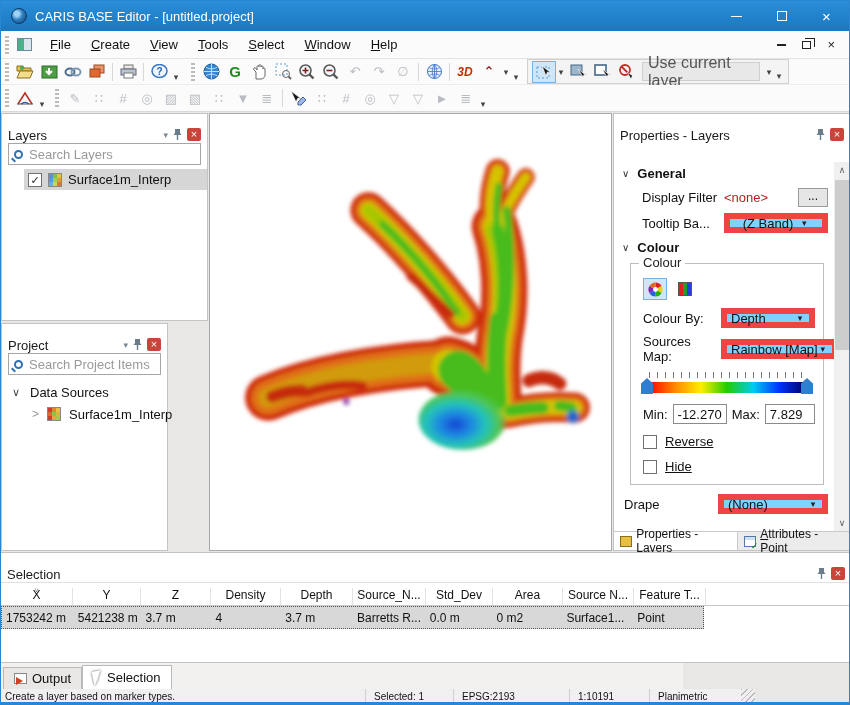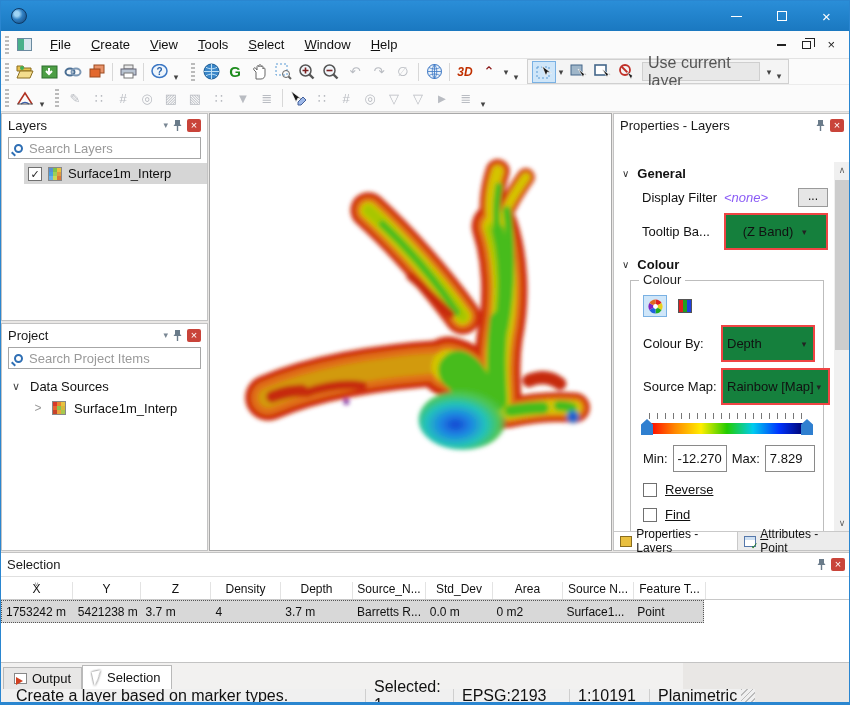--- a/index.html
+++ b/index.html
@@ -41,79 +41,79 @@
   .gray-glyph { color:#b9bcc2; font-size:13px; }
   .g-letter { color:#1d8c1d; font-weight:bold; font-size:15px; }
   .threed { color:#c03000; font-weight:bold; font-size:12px; font-style:italic; }
   .roll-arrow { color:#8c1a1a; font-weight:bold; font-size:13px; }
   .sel-group { display:flex; align-items:center; border:1px solid #d0d0d0; background:#f4f4f4; height:25px; padding:0 4px; margin-left:6px; }
   .tbtn.active { background:#cfe6f9; border:1px solid #7ab1e3; }
   .use-layer-combo { width:118px; height:19px; background:#e8e8e8; border:1px solid #cfcfcf; color:#555; font-size:16px; display:flex; align-items:center; padding:0 5px; margin:0 4px; }
 
   
   .panel { position:absolute; background:#fff; border:1px solid #c3c3c3; }
-  .panel-header { height:22px; display:flex; align-items:center; padding:8px 6px; font-size:13px; color:#1a1a1a; }
+  .panel-header { height:22px; display:flex; align-items:flex-start; padding:14px 6px; font-size:13px; color:#1a1a1a; }
   .panel-hdr-icons { margin-left:auto; display:flex; align-items:center; gap:5px; }
   .hdr-dd { color:#7a8794; font-size:9px; }
   .pin-icon svg { display:block; }
   .close-box { width:14px; height:13px; background:#c9443a; border-radius:2px; color:#fff; font-size:11px; line-height:12px; text-align:center; }
   .searchrow { margin:1px 6px 4px 6px; height:22px; border:1px solid #a6a6a6; background:#fff; display:flex; align-items:center; padding:0 5px; gap:6px; }
   .search-placeholder { color:#9a9a9a; font-size:13px; }
   .mag { position:relative; width:9px; height:9px; border:2px solid #2f6fb4; border-radius:50%; flex:none; }
   .mag::after { content:""; position:absolute; width:5px; height:2px; background:#2f6fb4; left:-5px; top:7px; transform:rotate(45deg); }
 
   .grid-icon { width:14px; height:14px; border:1px solid #888; display:grid; grid-template:repeat(3,1fr)/repeat(3,1fr); flex:none; }
   .grid-icon i { display:block; }
 
   
   .layers-panel { left:0; top:112px; width:207px; height:208px; }
   .layer-row { margin-left:22px; height:21px; background:#d6d6d6; display:flex; align-items:center; gap:6px; padding-left:4px; }
   .cbx { width:14px; height:14px; border:1px solid #707070; background:#fff; font-size:11px; line-height:13px; text-align:center; color:#222; flex:none; }
 
   
-  .project-panel { left:0; top:322px; width:207px; height:228px; }
+  .project-panel { left:0; top:322px; width:167px; height:228px; }
   .tree-row { display:flex; align-items:center; gap:8px; height:22px; padding-left:8px; font-size:13px; }
   .tree-chevron { color:#444; font-size:11px; width:12px; text-align:center; }
   .tree-chevron-r { color:#999; font-size:12px; width:12px; text-align:center; }
   .tree-child { padding-left:30px; }
 
   
   .map-view { position:absolute; left:208px; top:112px; width:403px; height:438px; background:#fff; border:1px solid #a9a9a9; }
   .map-view svg { position:absolute; inset:0; width:100%; height:100%; }
 
   
   .props-panel { left:612px; top:112px; width:238px; height:438px; }
   .props-search { display:flex; align-items:center; margin:1px 4px 2px 6px; gap:4px; }
   .props-search .searchrow { flex:1; margin:0; }
   .props-body { position:absolute; left:0; top:48px; right:16px; bottom:19px; overflow:hidden; font-size:13px; }
   .section-hdr { display:flex; align-items:center; gap:8px; padding:4px 0 4px 8px; font-weight:bold; }
   .sec-chev { font-size:10px; color:#333; font-weight:normal; }
   .prop-row { display:flex; align-items:center; padding:3px 6px 3px 28px; min-height:24px; }
   .prop-label { width:82px; flex:none; }
-  .muted { color:#8b5cf6;font-style:italic; }
+  .muted { color:#b91c1c; }
   .browse-btn { margin-left:auto; width:30px; height:19px; border:1px solid #9a9a9a; background:#e6e6e6; text-align:center; line-height:14px; font-size:12px; }
-  .combo { height:37px; background:#15803d; border:2px solid #ef4444; display:flex; align-items:center; padding:0 4px; font-size:13px; }
+  .combo { height:20px; background:#7dd3fc; border:6px solid #ef4444; display:flex; align-items:center; padding:0 4px; font-size:13px; }
   .combo .dd { margin-left:auto; color:#222; }
   .combo-center { justify-content:center; } .combo-center .dd { margin-left:6px; }
   .groupbox { position:relative; margin:4px 10px 6px 16px; border:1px solid #bdbdbd; padding:12px 8px 8px 8px; }
   .groupbox-legend { position:absolute; top:-9px; left:8px; background:#fff; padding:0 4px; font-size:13px; color:#222; }
   .swatch-row { display:flex; gap:6px; margin:2px 0 8px 4px; }
   .swatch-btn { width:24px; height:22px; display:flex; align-items:center; justify-content:center; }
   .swatch-btn.selected { background:#cfe6f9; border:1px solid #7ab1e3; }
   .rgb-icon { width:14px; height:14px; background:linear-gradient(90deg,#e02020 0 33%,#20a020 33% 66%,#2040e0 66%); border:1px solid #555; }
   .form-row { display:flex; align-items:center; margin:6px 0 6px 4px; }
   .form-row .lbl { width:78px; flex:none; font-size:13px; }
   .form-row .combo { flex:1; }
   .ticks { height:6px; margin:8px 10px 0 10px; background:repeating-linear-gradient(90deg,#777 0 1px, transparent 1px 8px); }
   .rainbow-wrap { position:relative; margin:0 2px; height:18px; }
   .rainbow { position:absolute; left:8px; right:8px; top:4px; height:11px; }
   .handle { position:absolute; top:0; width:12px; height:16px; background:#2f7fd0; clip-path:polygon(50% 0,100% 35%,100% 100%,0 100%,0 35%); }
   .handle-l { left:0; } .handle-r { right:0; }
   .minmax-row { display:flex; align-items:center; gap:5px; margin:8px 0 2px 4px; font-size:13px; }
-  .txt-input { height:27px; border:1px solid #8a8a8a; background:#fff; display:flex; align-items:center; padding:0 4px; font-size:13px; }
+  .txt-input { height:20px; border:1px solid #8a8a8a; background:#fff; display:flex; align-items:center; padding:0 4px; font-size:13px; }
   .min-input { width:62px; } .max-input { width:58px; }
   .check-row { display:flex; align-items:center; gap:8px; margin:10px 0 2px 4px;text-decoration:underline; }
   .props-scroll { position:absolute; right:0; top:48px; width:16px; bottom:19px; background:#f0f0f0; }
   .scroll-arrow { height:16px; text-align:center; font-size:9px; color:#606060; line-height:16px; }
   .scroll-thumb { position:absolute; left:1px; right:1px; top:18px; height:170px; background:#cdcdcd; }
   .props-tabs { position:absolute; left:0; right:0; bottom:0; height:19px; display:flex; background:#ececec; border-top:1px solid #c9c9c9; font-size:12px; }
   .ptab { display:flex; align-items:center; gap:4px; padding:0 6px; border-right:1px solid #c9c9c9; }
   .ptab.active { background:#fff; }
   .ptab .first-underline::first-letter { text-decoration:underline; }
   .folder-mini { width:13px; height:11px; background:#e9bf3e; border:1px solid #8a6d1f; }
@@ -130,33 +130,34 @@
   .sel-cell { padding-left:5px; white-space:nowrap; overflow:hidden; }
   .c0{width:72px;} .c1{width:68px;} .c2{width:70px;} .c3{width:70px;} .c4{width:72px;} .c5{width:73px;} .c6{width:67px;} .c7{width:70px;} .c8{width:71px;} .c9{width:72px;}
 
   
   .bottom-tabs { position:absolute; left:0; top:662px; width:682px; height:26px; background:#f2f1f0; display:flex; align-items:flex-end; padding-left:2px; }
   .btab { display:flex; align-items:center; gap:5px; height:22px; padding:0 10px; border:1px solid #b9b9b9; border-bottom:none; background:#e8e7e6; font-size:13px; }
   .btab.active { background:#fff; height:24px; }
   .out-icon { width:13px; height:11px; border:1px solid #888; background:#fff; position:relative; }
   .out-icon::after { content:""; position:absolute; left:1px; top:3px; border:4px solid transparent; border-left:7px solid #d04020; }
   .cursor-icon { width:0; height:0; border:5px solid transparent; border-top:9px solid #fff; border-left:4px solid #fff; filter:drop-shadow(0 0 1px #333); transform:rotate(-12deg); }
-  .statusbar { position:absolute; left:0; top:688px; width:754px; height:14px; background:#f0f0f0; display:flex; align-items:center; font-size:16px;padding-left:11px; }
+  .statusbar { position:absolute; left:0; top:688px; width:754px; height:14px; background:#f0f0f0; display:flex; align-items:center; font-size:10px; }
   .status-msg { flex:1; padding-left:4px; }
   .status-cell { border-left:1px solid #cfcfcf; height:100%; display:flex; align-items:center; padding-left:8px; }
   .sc1{width:88px;} .sc2{width:116px;} .sc3{width:80px;} .sc4{width:92px;}
   .grip-corner { width:14px; height:100%; background:repeating-linear-gradient(135deg,#bbb 0 1px, transparent 1px 4px); }
 </style>
 </head>
 <body>
 
 <div class="window">
 
   <div class="titlebar">
     <span class="caris-logo"></span>
+    <span class="title-text">CARIS BASE Editor - [untitled.project]</span>
     <div class="cap-btns">
       <span class="cap-btn">
           <span class="cap-min-glyph"></span>
         </span>
       <span class="cap-btn">
           <span class="cap-max-glyph"></span>
         </span>
       <span class="cap-btn">
           <span class="cap-close-glyph">×</span>
         </span>
@@ -548,21 +549,21 @@
             </span>
         </div>
         <div class="form-row">
           <span class="lbl">Colour By:</span>
           <span class="combo">
             <span>Depth</span>
             <span class="dd">▾</span>
           </span>
         </div>
         <div class="form-row">
-          <span class="lbl">Source Map:</span>
+          <span class="lbl">Sources Map:</span>
           <span class="combo">
             <span style="white-space:nowrap;overflow:hidden;">Rainbow [Map]</span>
             <span class="dd">▾</span>
           </span>
         </div>
         <div class="ticks"></div>
         <div class="rainbow-wrap">
           <div class="rainbow" style="background: linear-gradient(90deg, rgb(255, 0, 0), rgb(255, 136, 0), rgb(255, 238, 0), rgb(34, 204, 0), rgb(0, 204, 238), rgb(0, 51, 255), rgb(0, 0, 102));"></div>
           <span class="handle handle-l"></span>
           <span class="handle handle-r"></span>
@@ -572,21 +573,21 @@
           <span class="txt-input min-input">-12.270</span>
           <span>Max:</span>
           <span class="txt-input max-input">7.829</span>
         </div>
         <div class="check-row">
           <span class="cbx"></span>
           <span>Reverse</span>
         </div>
         <div class="check-row">
           <span class="cbx"></span>
-          <span>Find</span>
+          <span>Hide</span>
         </div>
       </div>
       <div class="prop-row" style="padding-left:10px;">
         <span class="prop-label" style="width:94px;">Drape</span>
         <span class="combo" style="flex:1;">
           <span>(None)</span>
           <span class="dd">▾</span>
         </span>
       </div>
     </div>

